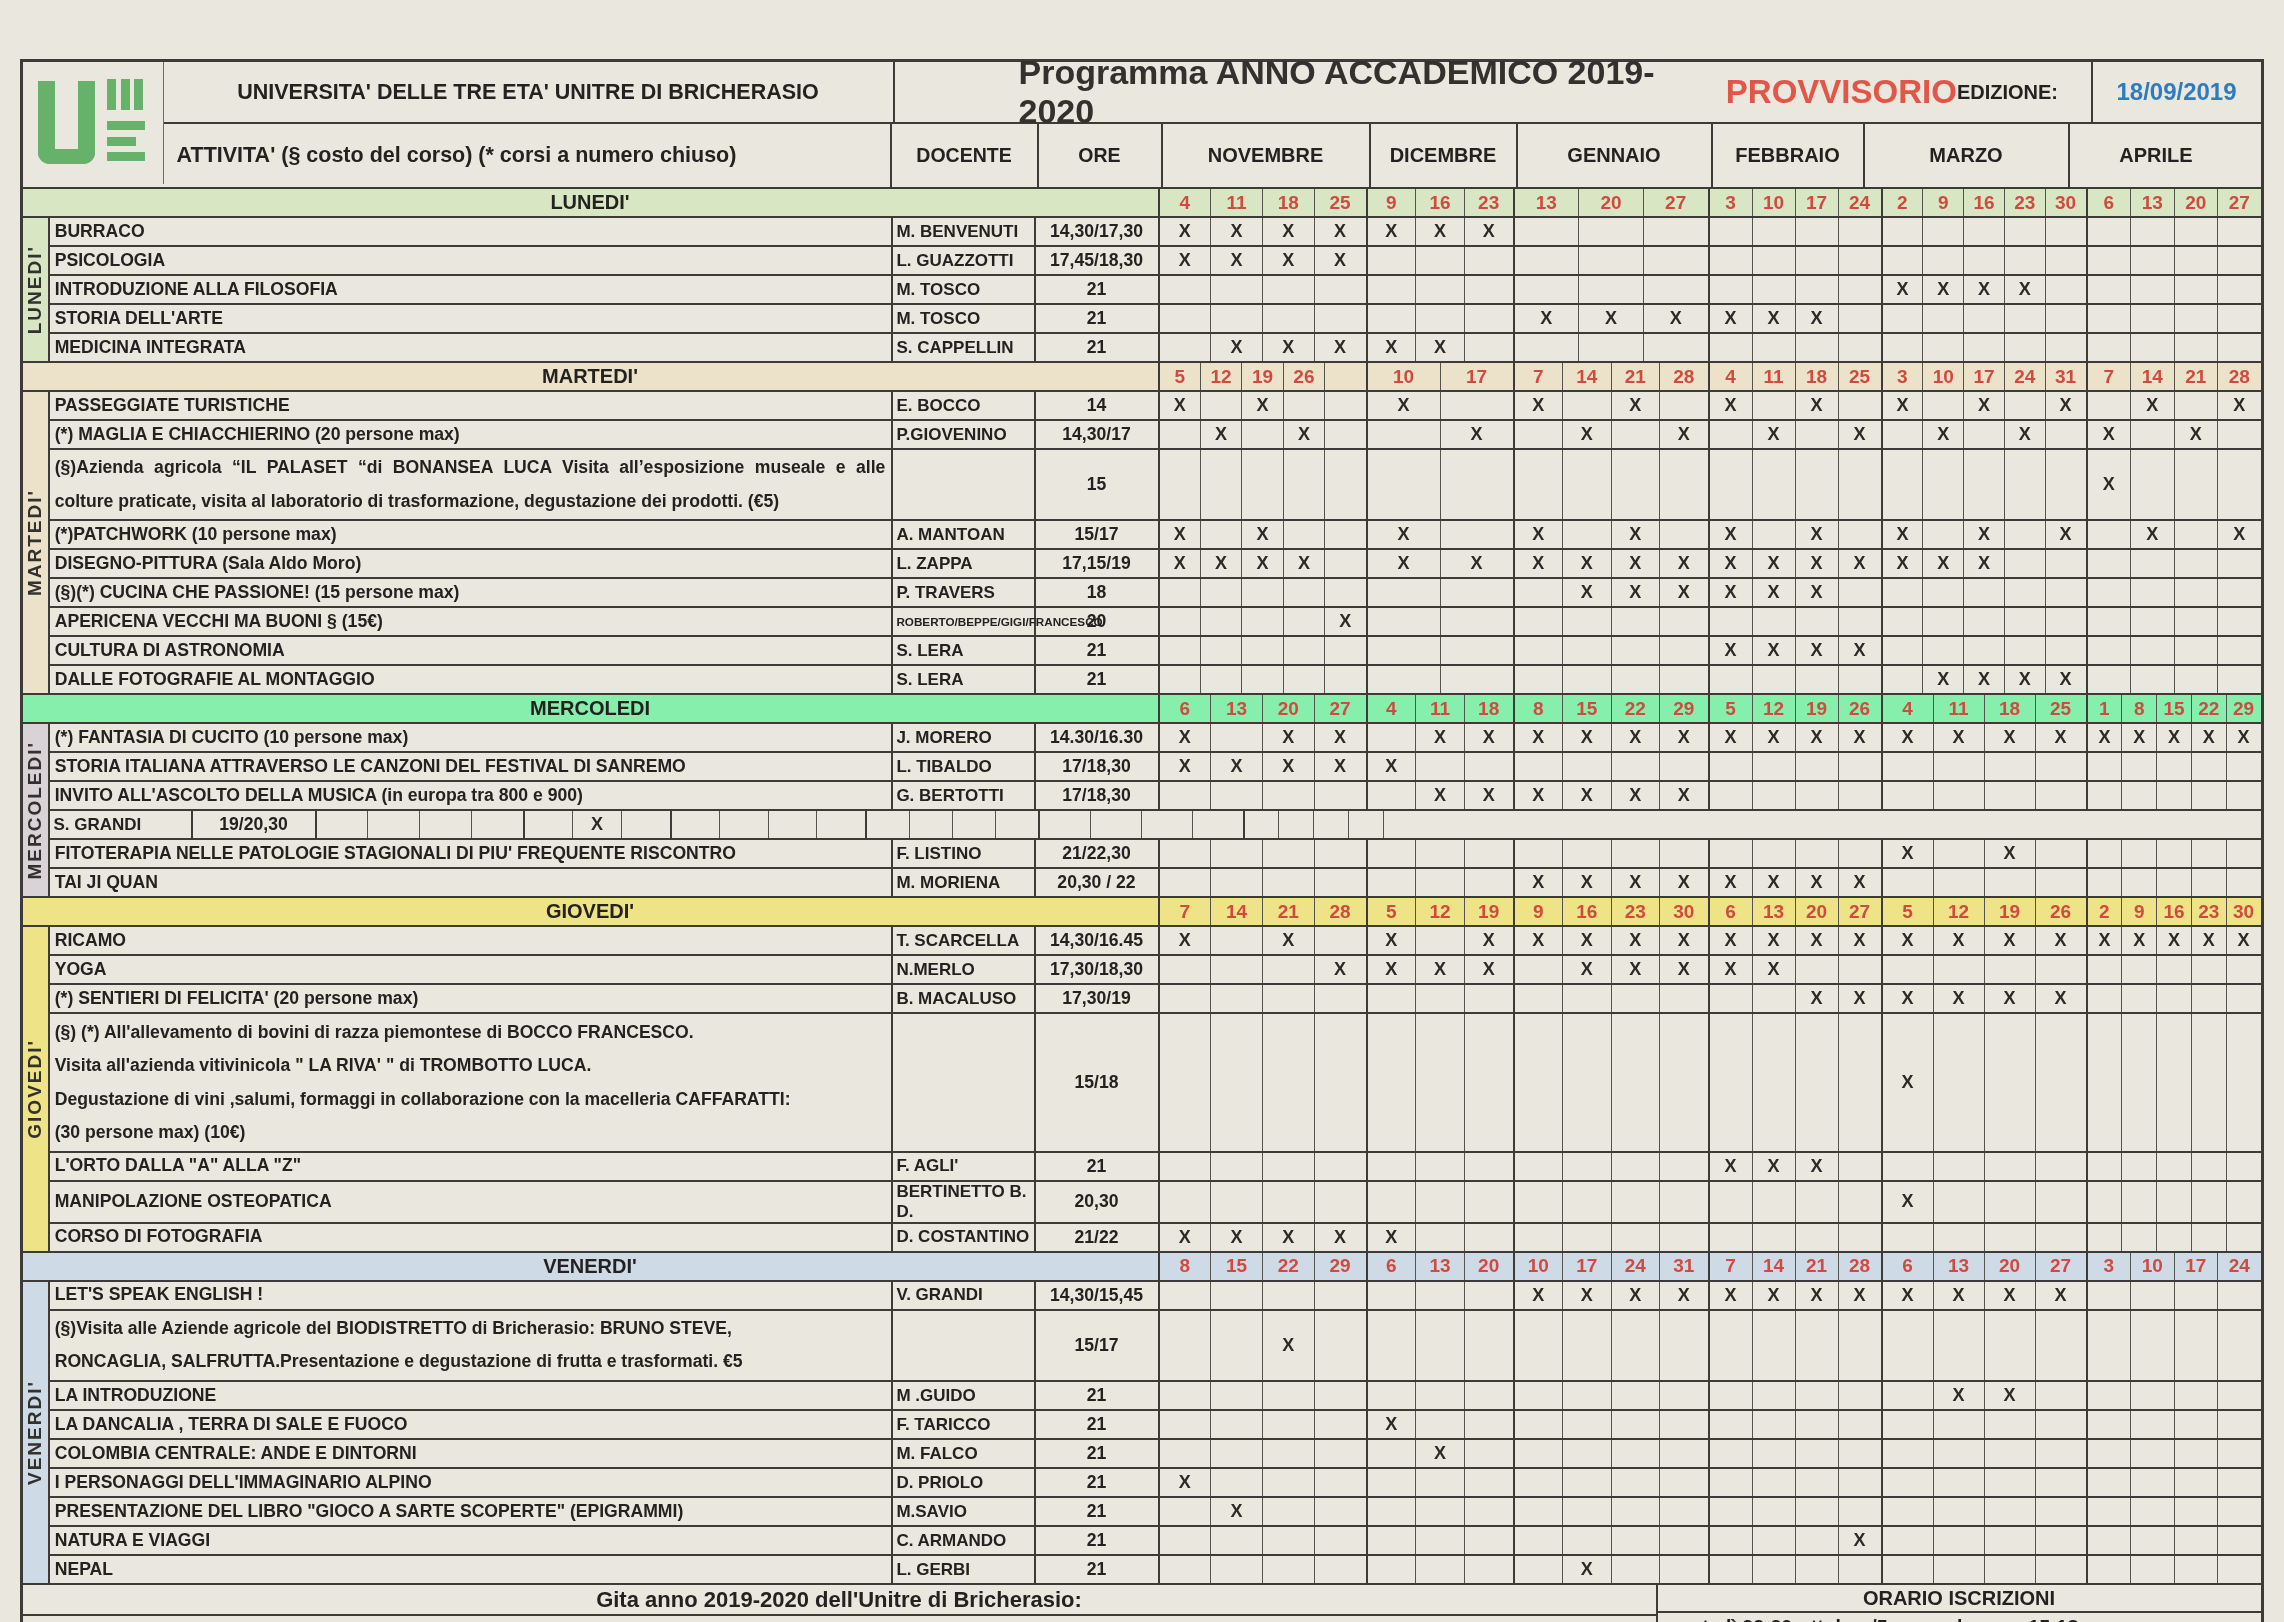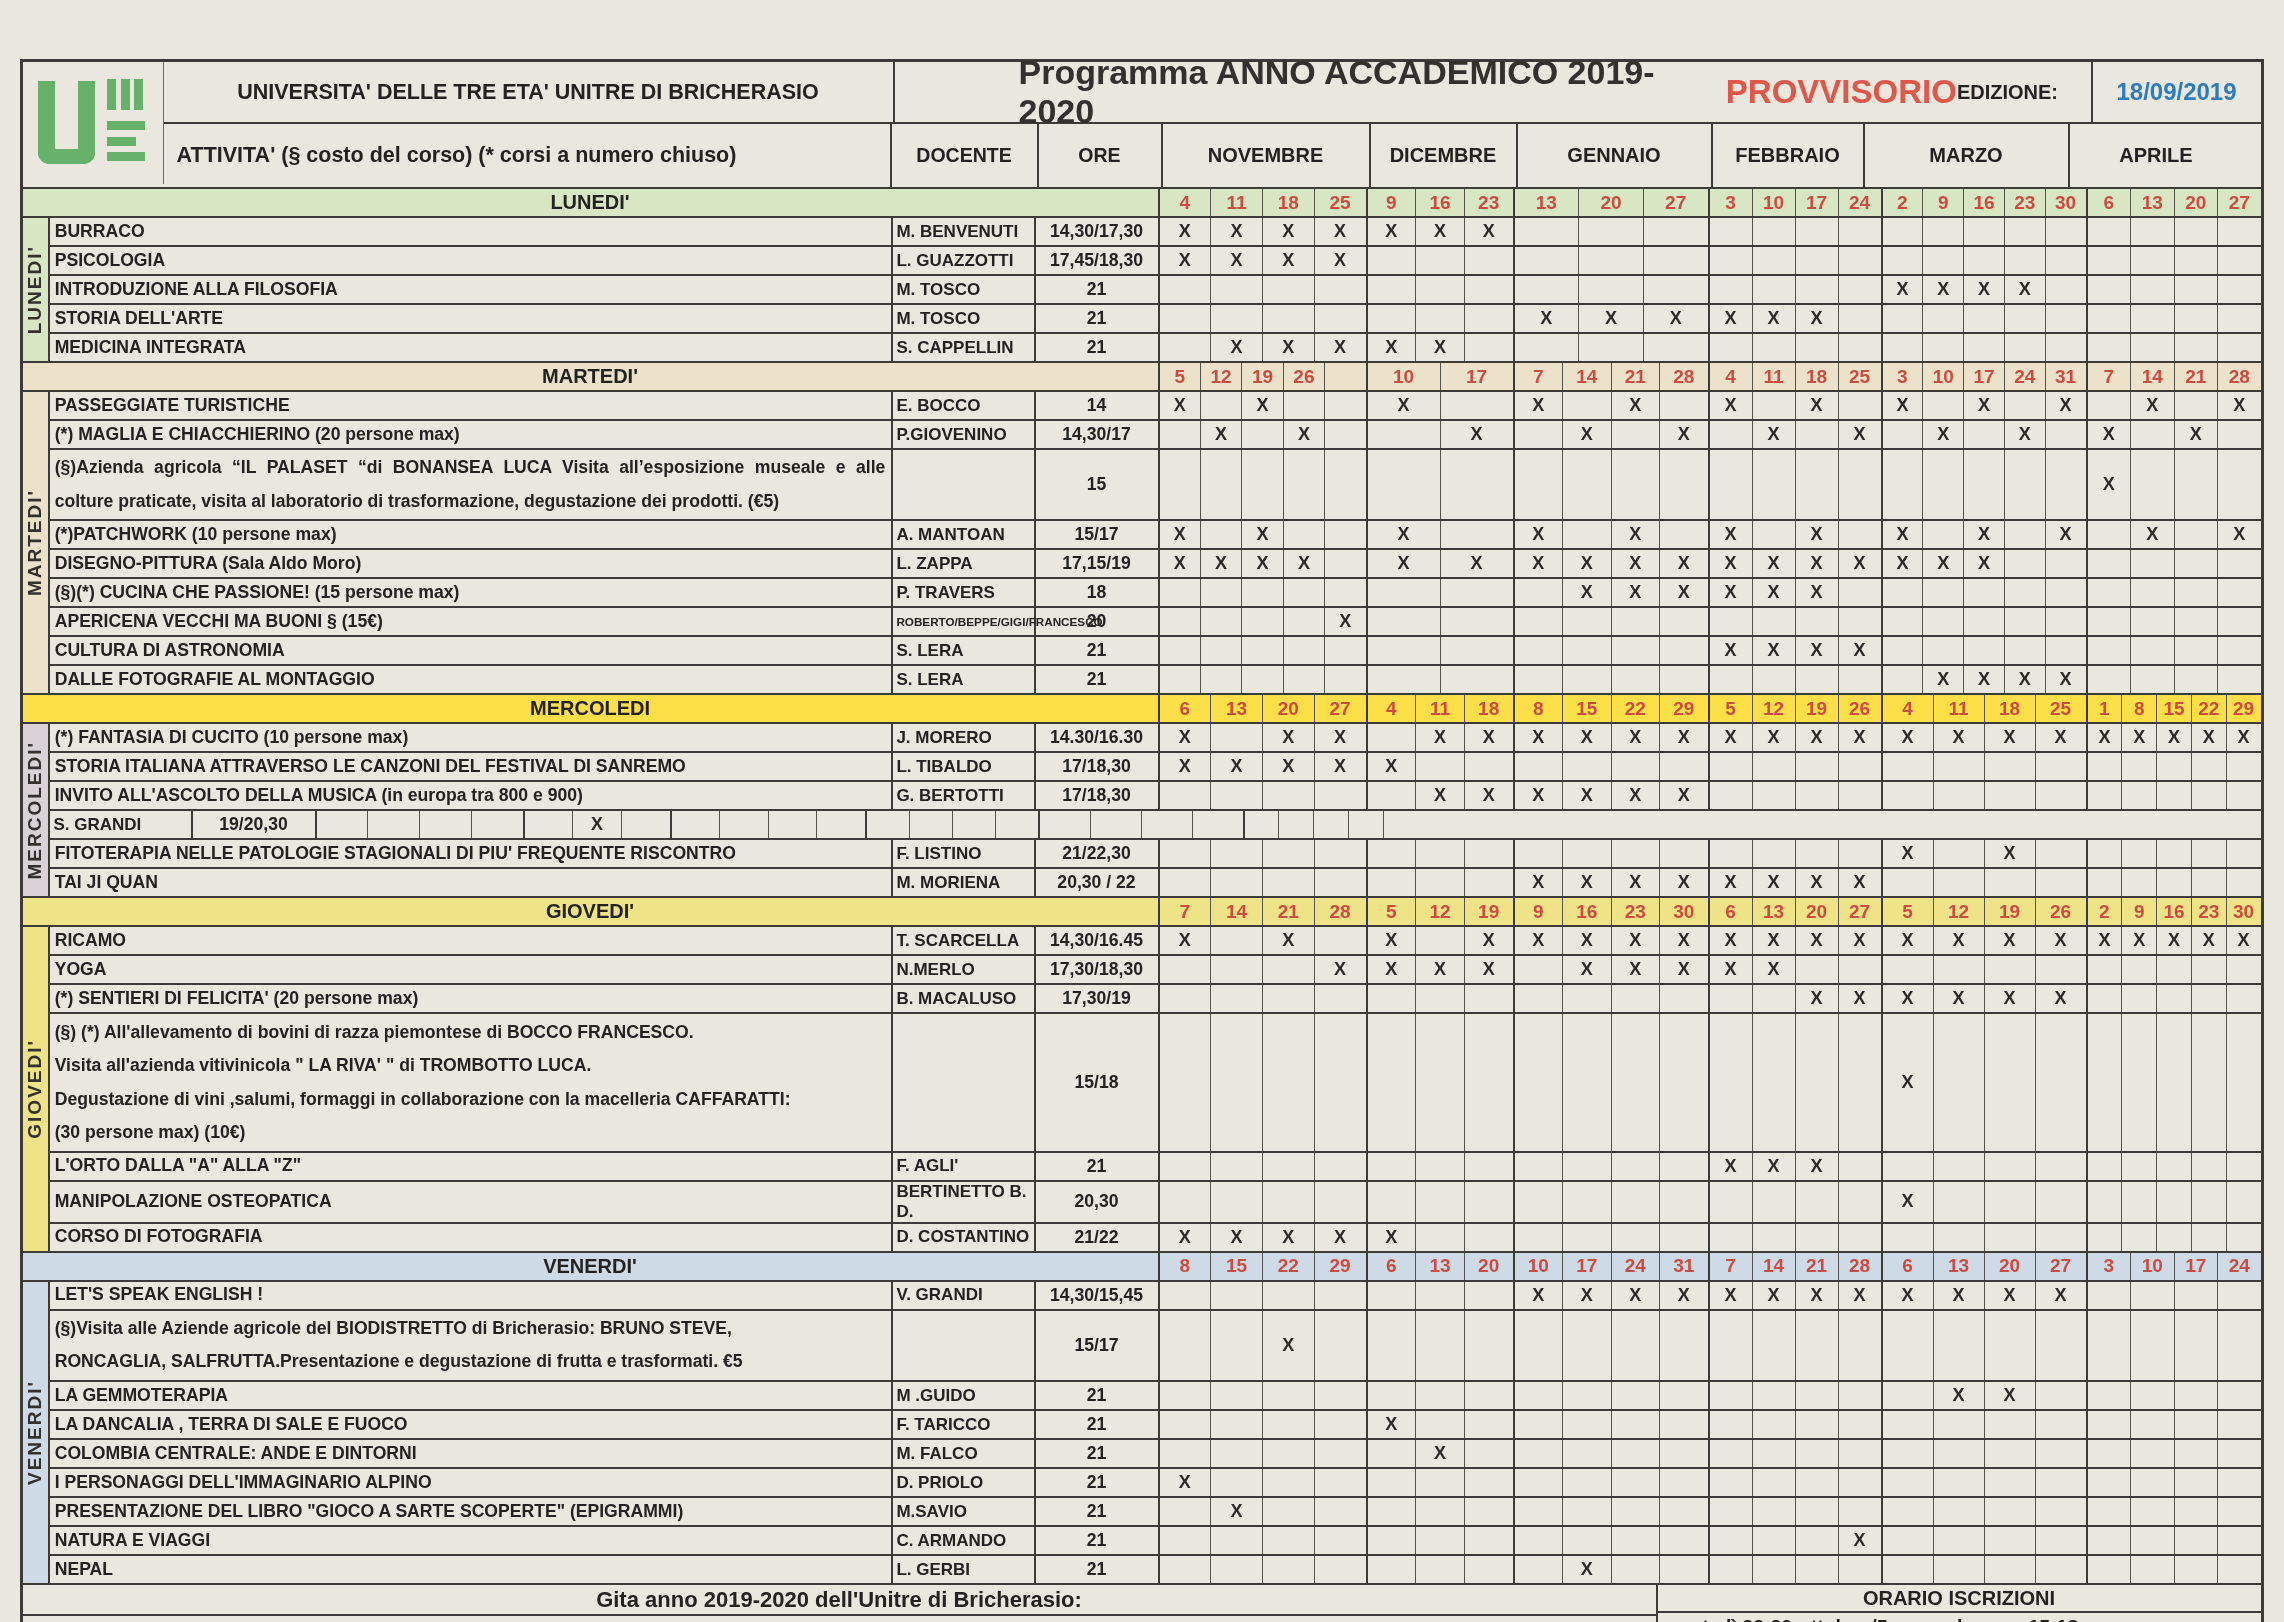--- a/index.html
+++ b/index.html
@@ -808,21 +808,21 @@
                     <div class="mcell"></div>
                     <div class="mcell"></div>
                     <div class="mcell"></div>
                   </div>
                 </div>
               </div>
             </div>
           </div>
         </div>
         <div class="section">
-          <div class="band" style="background: #fde047;">
+          <div class="band" style="background: #86efac;">
             <div class="band-left">MERCOLEDI</div>
             <div class="mgroups">
               <div class="mgroup" style="width: 208px;">
                 <div class="dcell">6</div>
                 <div class="dcell">13</div>
                 <div class="dcell">20</div>
                 <div class="dcell">27</div>
               </div>
               <div class="mgroup" style="width: 147px;">
                 <div class="dcell">4</div>
@@ -1600,21 +1600,21 @@
                   </div>
                   <div class="mgroup" style="width: 173px;">
                     <div class="mcell"></div>
                     <div class="mcell"></div>
                     <div class="mcell"></div>
                     <div class="mcell"></div>
                   </div>
                 </div>
               </div>
               <div class="crow">
-                <div class="act">LA GEMMOTERAPIA</div>
+                <div class="act">LA INTRODUZIONE</div>
                 <div class="cdoc">M .GUIDO</div>
                 <div class="core">21</div>
                 <div class="mgroups">
                   <div class="mgroup" style="width: 208px;">
                     <div class="mcell"></div>
                     <div class="mcell"></div>
                     <div class="mcell"></div>
                     <div class="mcell"></div>
                   </div>
                   <div class="mgroup" style="width: 147px;">

